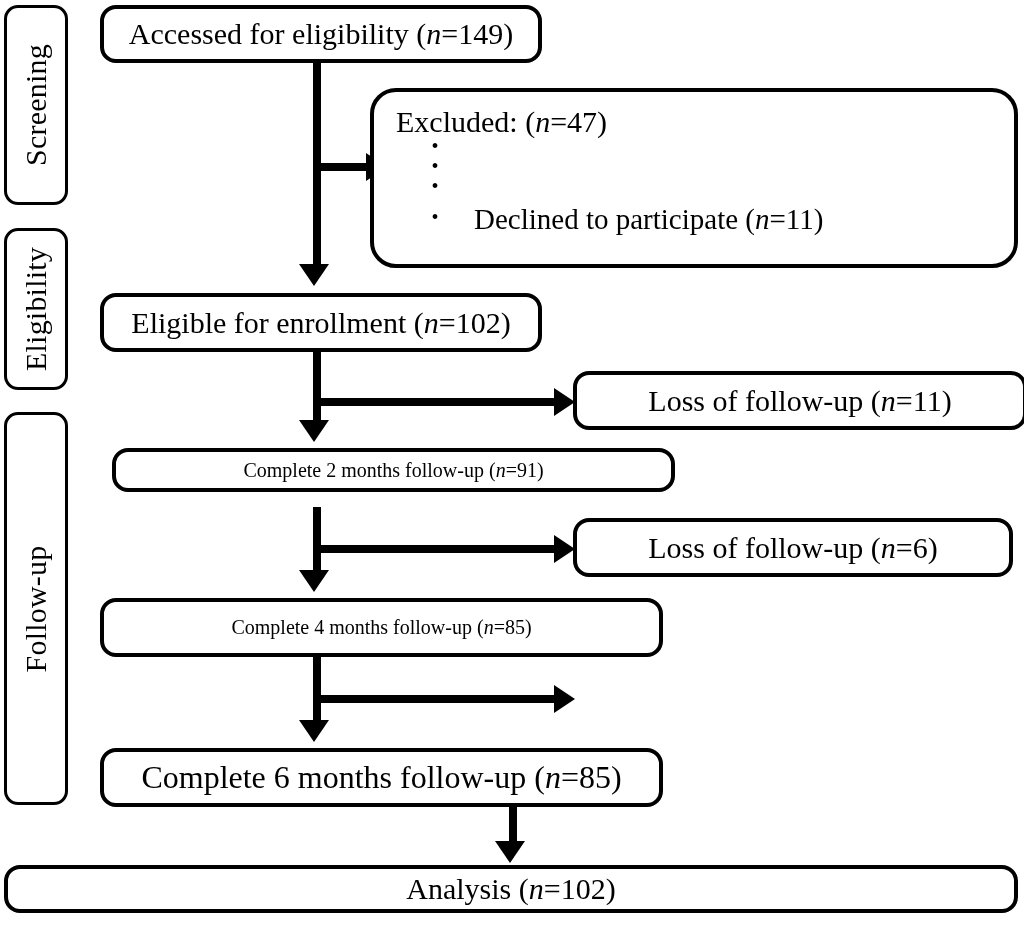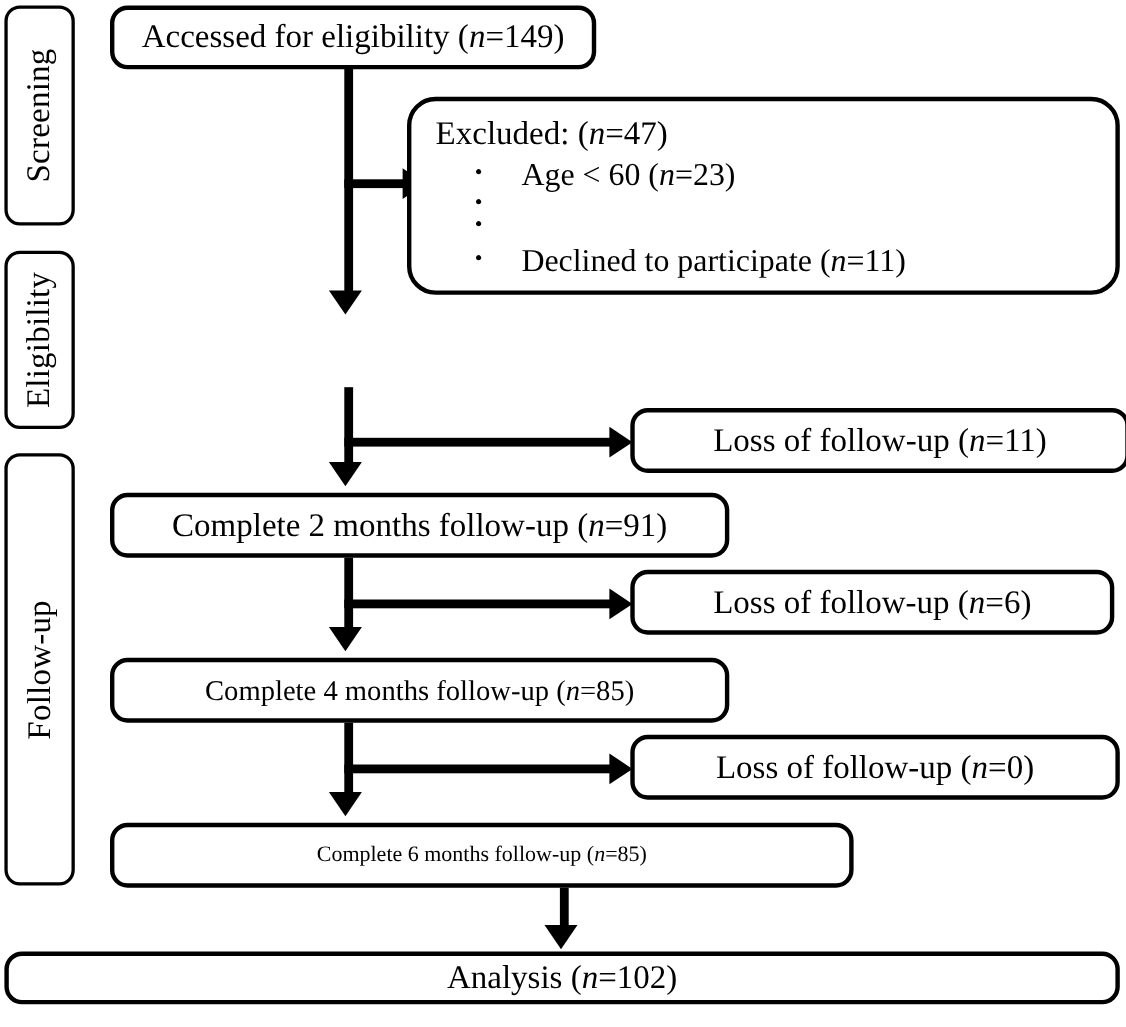--- a/index.html
+++ b/index.html
@@ -166,57 +166,56 @@
 
   <div class="box" style="left:100px; top:5px; width:442px; height:58px; font-size:30px;">
     <span class="txt">Accessed for eligibility (<em class="n">n</em>=149)</span>
   </div>
 
   <div class="excl" style="left:370px; top:88px; width:648px; height:180px;">
     <div class="excl-title">Excluded: (<em class="n">n</em>=47)</div>
     <ul>
       <li>
         <span class="bullet">•</span>
-        <span>Age &lt; 60 (<em class="n">n</em>=23)</span>
       </li>
       <li>
         <span class="bullet">•</span>
       </li>
       <li>
         <span class="bullet">•</span>
       </li>
       <li>
         <span class="bullet">•</span>
         <span>Declined to participate (<em class="n">n</em>=11)</span>
       </li>
     </ul>
   </div>
 
+  <div class="box" style="left:100px; top:293px; width:442px; height:59px; font-size:30px;">
+    <span class="txt">Eligible for enrollment (<em class="n">n</em>=102)</span>
+  </div>
 
   <div class="box" style="left:573px; top:371px; width:454px; height:59px; font-size:30px;">
     <span class="txt">Loss of follow-up (<em class="n">n</em>=11)</span>
   </div>
 
-  <div class="box" style="left:100px; top:448px; width:563px; height:59px; font-size:30px;">
+  <div class="box" style="left:112px; top:448px; width:563px; height:44px; font-size:20px;">
     <span class="txt">Complete 2 months follow-up (<em class="n">n</em>=91)</span>
   </div>
 
   <div class="box" style="left:573px; top:518px; width:440px; height:59px; font-size:30px;">
     <span class="txt">Loss of follow-up (<em class="n">n</em>=6)</span>
   </div>
 
-  <div class="box" style="left:100px; top:598px; width:563px; height:59px; font-size:26px;">
+  <div class="box" style="left:100px; top:598px; width:563px; height:59px; font-size:20px;">
     <span class="txt">Complete 4 months follow-up (<em class="n">n</em>=85)</span>
   </div>
 
-  <div class="box" style="left:573px; top:668px; width:445px; height:59px; font-size:30px;">
-    <span class="txt">Loss of follow-up (<em class="n">n</em>=0)</span>
-  </div>
-
-  <div class="box" style="left:100px; top:748px; width:676px; height:59px; font-size:20px;">
+
+  <div class="box" style="left:100px; top:748px; width:563px; height:59px; font-size:32px;">
     <span class="txt">Complete 6 months follow-up (<em class="n">n</em>=85)</span>
   </div>
 
   <div class="box" style="left:4px; top:865px; width:1014px; height:48px; font-size:30px;">
     <span class="txt">Analysis (<em class="n">n</em>=102)</span>
   </div>
 
 </div>
 
 </body></html>

